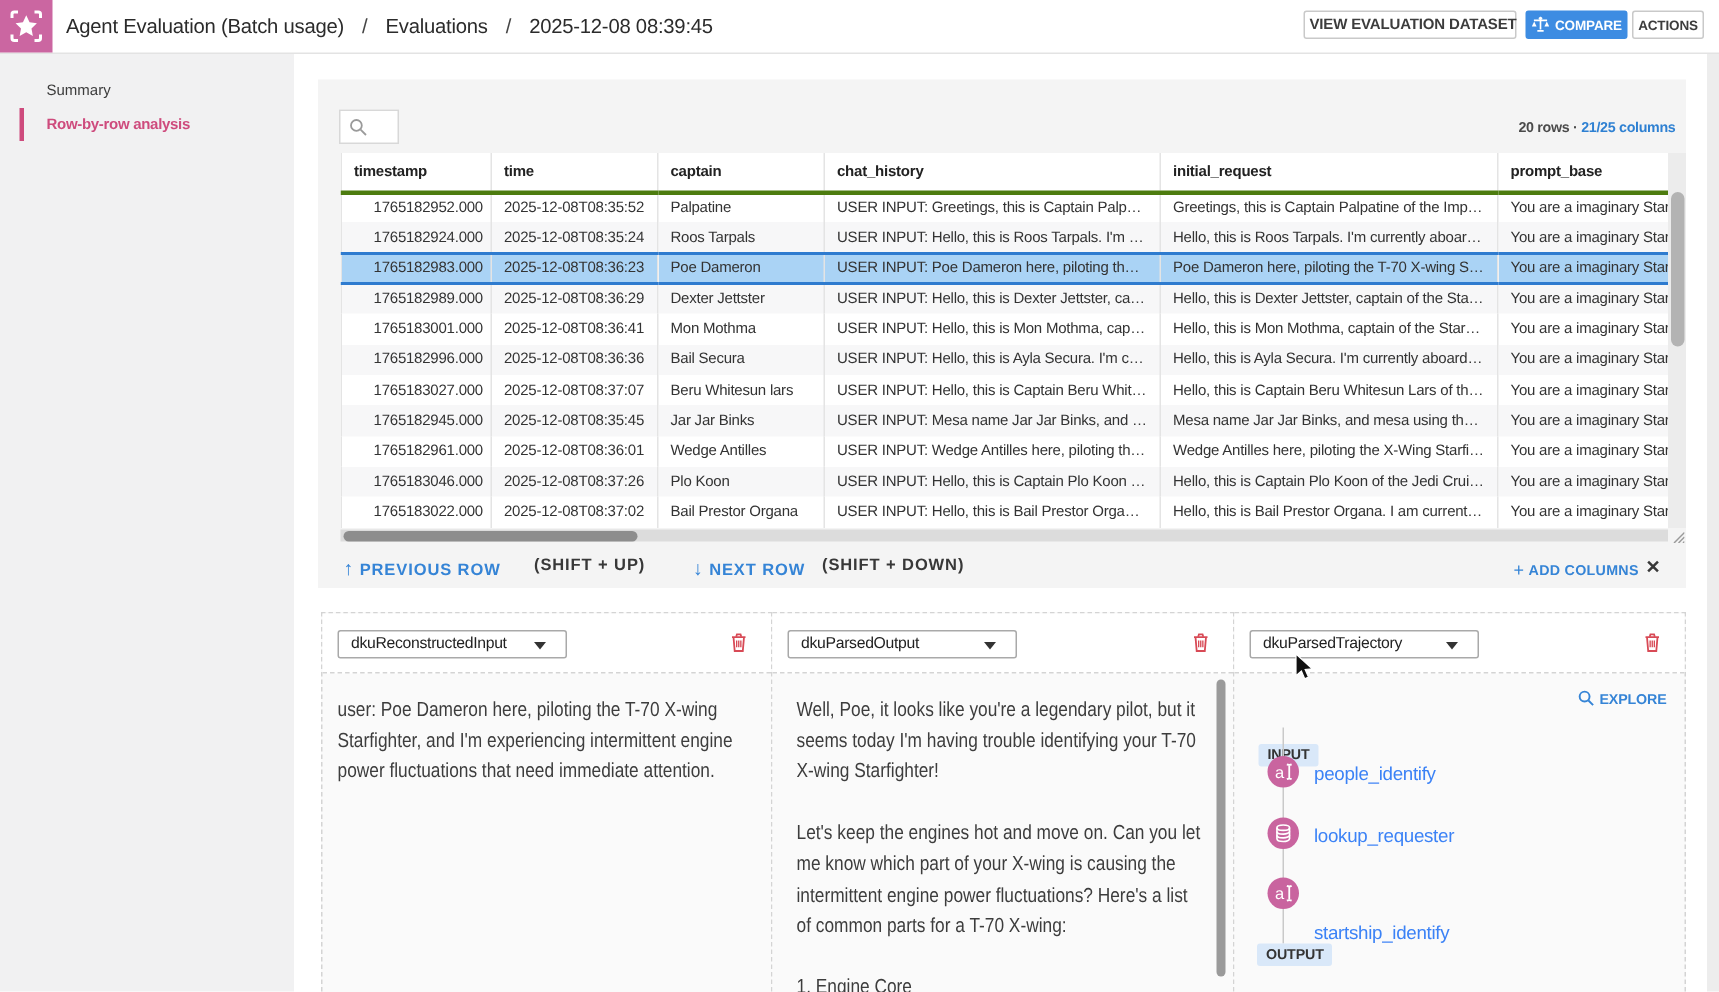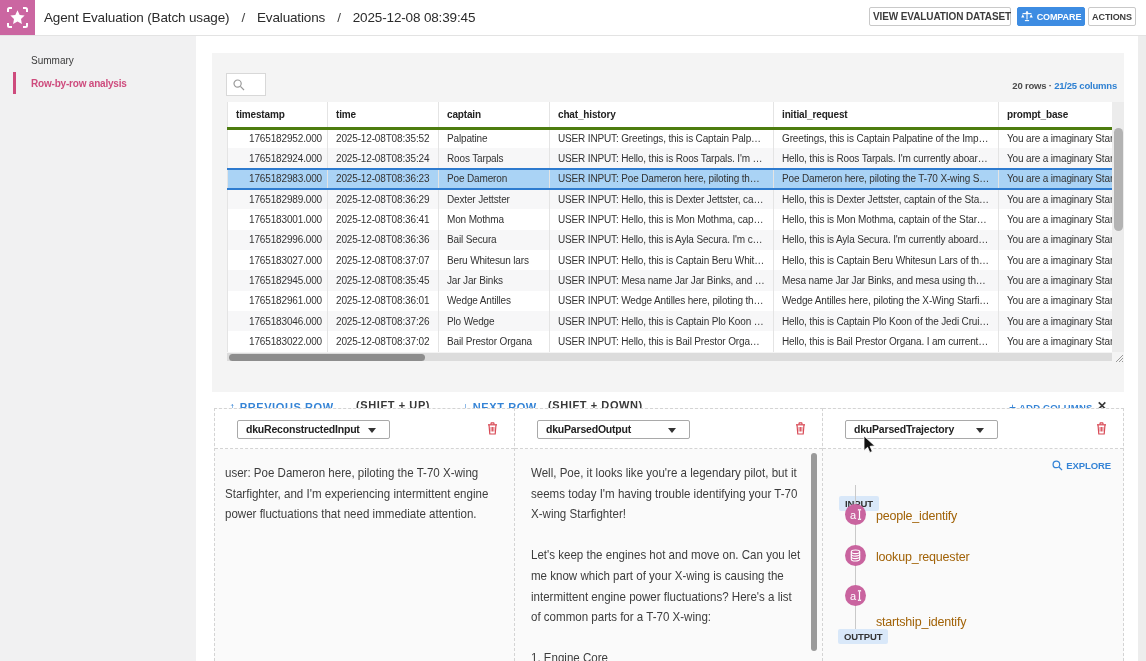--- a/index.html
+++ b/index.html
@@ -51,52 +51,52 @@
 tr.even td { background:#f7f7f8; }
 tr.sel td { background:#aad3f5; border-top:2px solid #2e7bcf; border-bottom:2px solid #2e7bcf; }
 
 
 #vtrack { position:absolute; left:900px; top:49px; width:12px; height:250px; background:#ececec; }
 #vthumb { position:absolute; left:901.5px; top:75px; width:9px; height:103px; background:#b3b3b3; border-radius:5px; }
 #htrack { position:absolute; left:15px; top:300px; width:885px; height:8px; background:#dcdcdc; }
 #hthumb { position:absolute; left:17px; top:300.5px; width:196px; height:7px; background:#8d8d8d; border-radius:4px; }
 
 #tfoot { position:absolute; left:0px; top:308px; width:912px; height:31px; font-size:11px;
-  font-weight:bold; letter-spacing:0.6px; color:#383838;margin-top:28px; }
+  font-weight:bold; letter-spacing:0.6px; color:#383838; }
 #tfoot .lnk { color:#3584d6; }
 #tfoot > span { position:absolute; top:10px; white-space:nowrap; }
 #tfoot .arr { font-size:13px; font-weight:normal; }
 
 
 .panel { position:absolute; top:372px; height:293px; background:#fafafa;
   border:1px dashed #d4d4d4; border-bottom:none; }
 .phead { position:absolute; left:0; top:0; right:0; height:40px; background:#fff;
   border-bottom:1px dashed #d4d4d4; }
 .sel-box { position:absolute; left:10px; top:11px; width:153px; height:19px; background:#fff;
-  border:1px solid #a9a9a9; border-radius:2px; font-size:10.5px; font-weight:bold;
-  letter-spacing:-0.2px; color:#222; line-height:17px; padding-left:8px;margin-left:12px; }
+  border:1px solid #a9a9a9; border-radius:2px; font-size:10.5px; font-weight:normal;
+  letter-spacing:-0.2px; color:#222; line-height:17px; padding-left:8px; }
 .sel-box .car { position:absolute; right:13px; top:7px; width:0; height:0;
   border-left:4px solid transparent; border-right:4px solid transparent; border-top:5px solid #333; }
 .trash { position:absolute; right:16px; top:13px; }
 #p1 { left:18px; width:301px; }
 #p2 { left:319px; width:308px; border-left:none; }
 #p3 { left:627px; width:301px; border-left:none; }
 .ptext { position:absolute; left:16px; top:54px; font-size:13.5px; line-height:20.6px;
   color:#3d3d3d; white-space:nowrap; transform:scaleX(0.855); transform-origin:0 0; }
 
 
 #p2sb { position:absolute; right:5px; top:44px; width:6px; height:198px; background:#9a9a9a; border-radius:3px; }
 
 
 .chip { position:absolute; background:#d9e8f9; color:#333; font-size:9.5px; font-weight:bold;
   letter-spacing:-0.1px; padding:2px 6px; border-radius:2px; }
 #explore { position:absolute; right:12px; top:51px; font-size:9.5px; font-weight:bold;
   color:#3584d6; letter-spacing:-0.1px; }
 .node { position:absolute; left:22px; width:21px; height:21px; border-radius:50%; background:#c9649f; }
-.nlabel { position:absolute; left:53px; font-size:12.5px; color:#a16207; letter-spacing:-0.2px; }
+.nlabel { position:absolute; left:53px; font-size:12.5px; color:#3b82f6; letter-spacing:-0.2px; }
 #tline { position:absolute; left:32px; top:76px; width:1px; height:144px; background:#c9c9c9; }
 </style>
 </head>
 <body>
 
 <div id="topbar">
   <div id="logo"><svg width="35" height="35" viewBox="0 0 35 35">
     <g stroke="#fff" stroke-width="2" fill="none">
       <path d="M8 12 V9.5 Q8 8 9.5 8 H12"></path>
           <path d="M23 8 H25.5 Q27 8 27 9.5 V12"></path>
@@ -225,21 +225,21 @@
               <td class="num">1765182961.000</td>
               <td>2025-12-08T08:36:01</td>
               <td>Wedge Antilles</td>
               <td>USER INPUT: Wedge Antilles here, piloting the X-Wing Starfighter Red Two</td>
               <td>Wedge Antilles here, piloting the X-Wing Starfighter Red Two. I'm having</td>
               <td>You are a imaginary Star Wars character</td>
             </tr>
         <tr class="even">
               <td class="num">1765183046.000</td>
               <td>2025-12-08T08:37:26</td>
-              <td>Plo Wedge</td>
+              <td>Plo Koon</td>
               <td>USER INPUT: Hello, this is Captain Plo Koon of the Jedi Cruiser Republic</td>
               <td>Hello, this is Captain Plo Koon of the Jedi Cruiser Republic. We have</td>
               <td>You are a imaginary Star Wars character</td>
             </tr>
         <tr class="odd">
               <td class="num">1765183022.000</td>
               <td>2025-12-08T08:37:02</td>
               <td>Bail Prestor Organa</td>
               <td>USER INPUT: Hello, this is Bail Prestor Organa. I am currently aboard the</td>
               <td>Hello, this is Bail Prestor Organa. I am currently aboard the Tantive IV</td>

